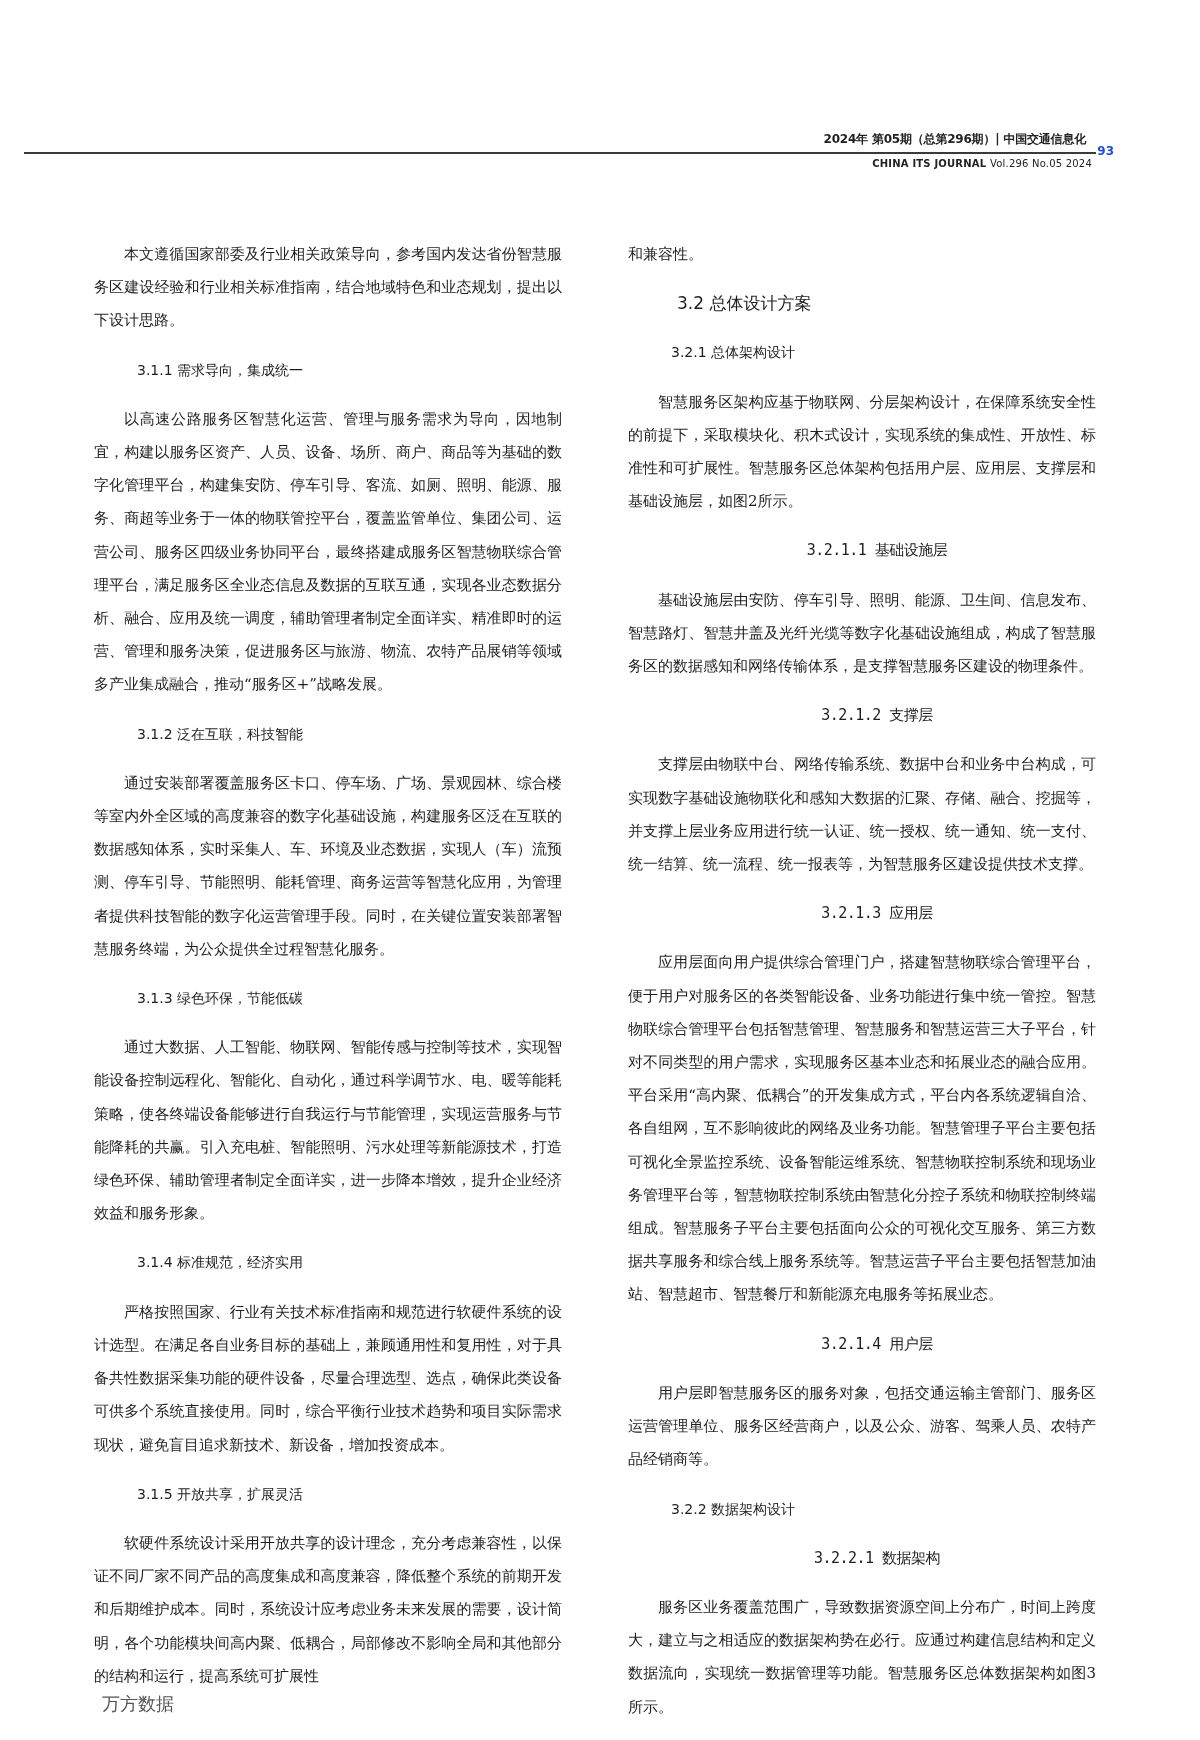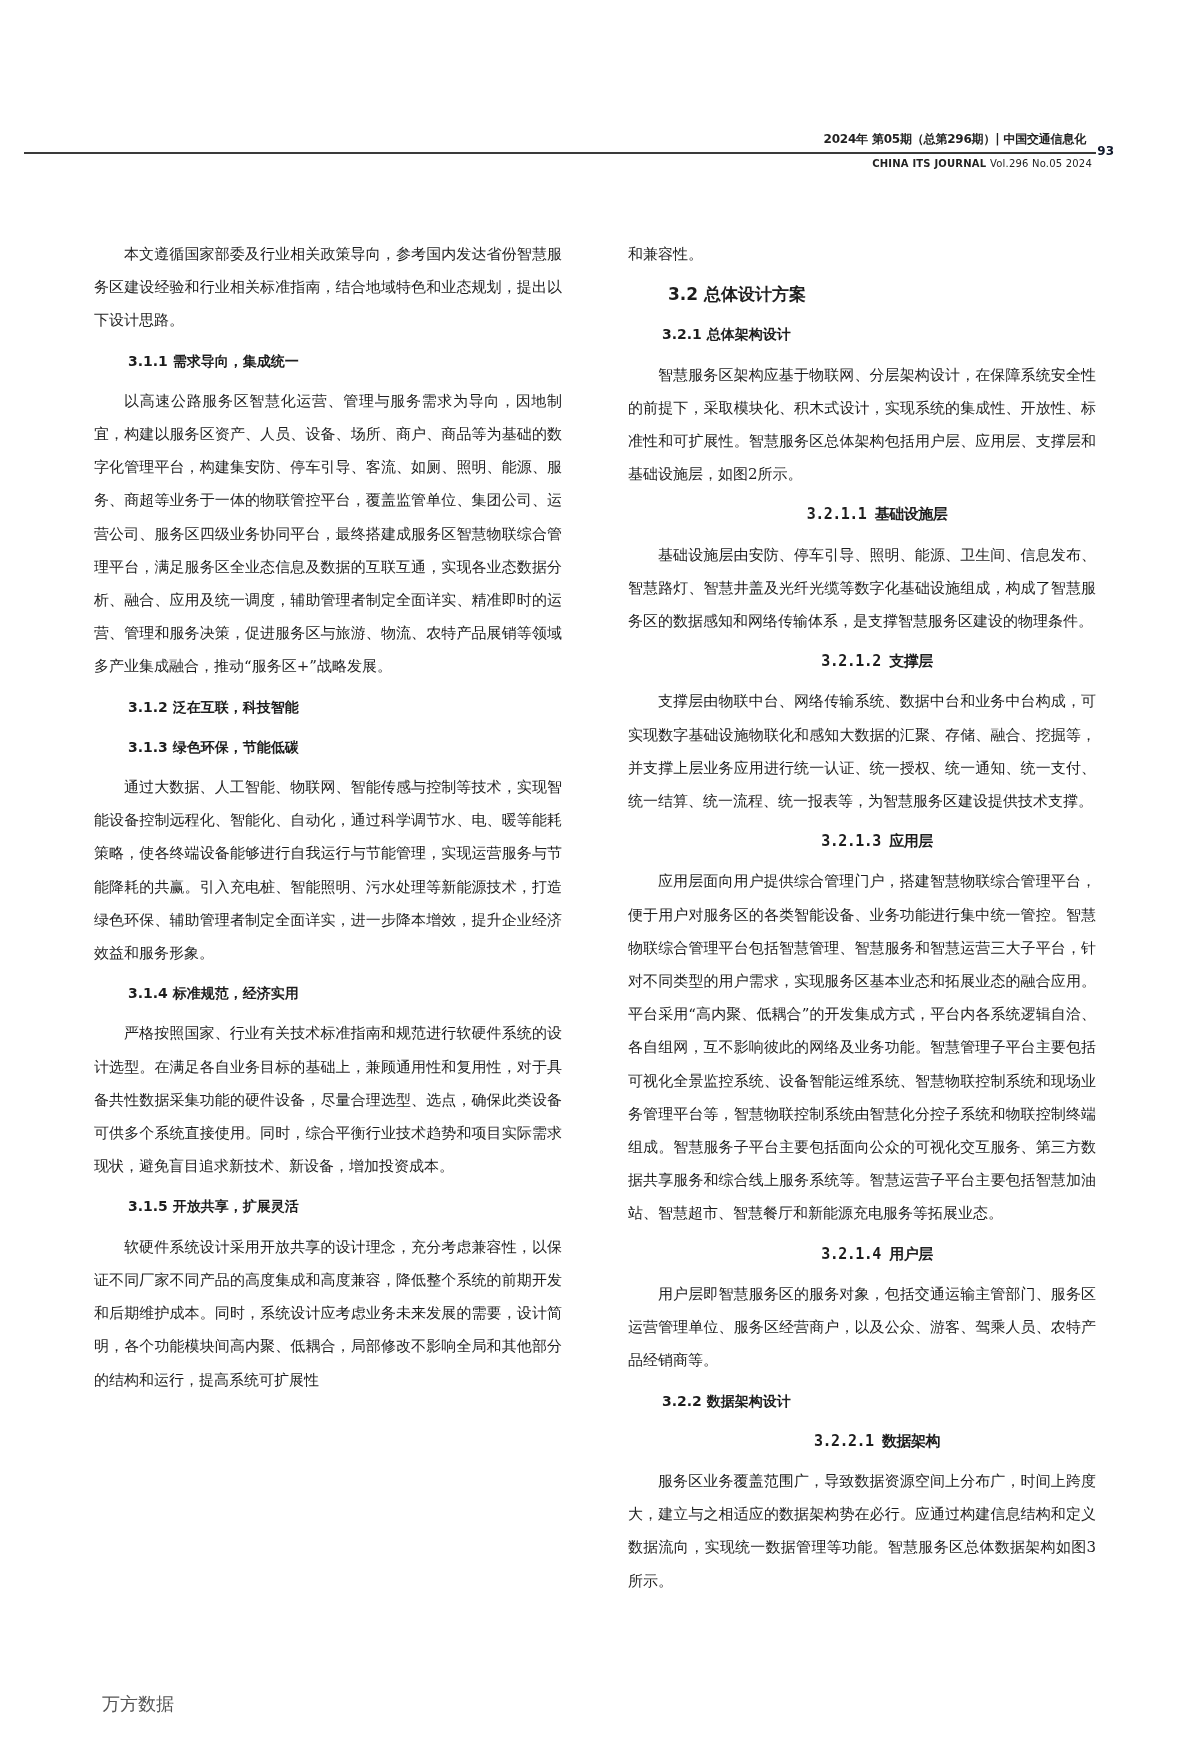--- a/index.html
+++ b/index.html
@@ -5,27 +5,27 @@
   html, body { margin:0; padding:0; background:#ffffff; }
   body { width:1200px; height:1740px; position:relative; overflow:hidden;
          font-family:"DejaVu Serif","Liberation Serif",serif; color:#1e1e1e; }
   .header-rule { position:absolute; left:24px; top:152px; width:1072px; height:2px; background:#3a3a3a; }
   .hdr-top { position:absolute; top:131px; right:114px; font-family:"DejaVu Sans","Liberation Sans",sans-serif;
              font-size:12px; font-weight:bold; color:#222; letter-spacing:-0.2px; }
   .hdr-bot { position:absolute; top:158px; right:108px; font-family:"DejaVu Sans","Liberation Sans",sans-serif;
              font-size:10px; font-weight:bold; color:#222; letter-spacing:0.2px; }
   .hdr-bot .vol { font-weight:normal;text-align:right; }
   .page-num { position:absolute; top:144px; right:86px; font-family:"DejaVu Sans","Liberation Sans",sans-serif;
-              font-size:12px; font-weight:bold; color:#0f172a; }
+              font-size:12px; font-weight:bold; color:#1d4ed8; }
   .col { position:absolute; top:237px; width:470px; font-size:15px; line-height:33.2px; }
   .col.left { left:93px; }
   .col.right { left:627px; }
   .col p { margin:1px; text-align:justify; text-indent:2em; }
   .col p.cont { text-indent:0; }
-  .col h3, .col h4, .col h5 { margin:7px; font-weight:bold; padding-left:2em; }
+  .col h3, .col h4, .col h5 { margin:16px; font-weight:normal; padding-left:2em; }
   .col h3 { font-size:17px; font-family:"DejaVu Sans","Liberation Sans",sans-serif; }
   .col h4 { font-size:14px; font-family:"DejaVu Sans","Liberation Sans",sans-serif; }
   .col h5 { font-size:15px; font-family:"DejaVu Sans Mono","Liberation Mono",monospace; letter-spacing:-0.5px;text-align:center; }
   .footer-mark { position:absolute; left:102px; top:1692px; font-size:18px; color:#555; font-family:"DejaVu Serif","Liberation Serif",serif; }
 </style>
 </head>
 <body>
 
 <div class="hdr-top">2024年 第05期（总第296期）| 中国交通信息化</div>
 <div class="page-num">93</div>
@@ -33,20 +33,21 @@
 <div class="hdr-bot">
   <span>CHINA ITS JOURNAL</span>
   <span class="vol">Vol.296 No.05 2024</span>
 </div>
 
 <div class="col left">
   <p>本文遵循国家部委及行业相关政策导向，参考国内发达省份智慧服务区建设经验和行业相关标准指南，结合地域特色和业态规划，提出以下设计思路。</p>
   <h4>3.1.1 需求导向，集成统一</h4>
   <p>以高速公路服务区智慧化运营、管理与服务需求为导向，因地制宜，构建以服务区资产、人员、设备、场所、商户、商品等为基础的数字化管理平台，构建集安防、停车引导、客流、如厕、照明、能源、服务、商超等业务于一体的物联管控平台，覆盖监管单位、集团公司、运营公司、服务区四级业务协同平台，最终搭建成服务区智慧物联综合管理平台，满足服务区全业态信息及数据的互联互通，实现各业态数据分析、融合、应用及统一调度，辅助管理者制定全面详实、精准即时的运营、管理和服务决策，促进服务区与旅游、物流、农特产品展销等领域多产业集成融合，推动“服务区+”战略发展。</p>
   <h4>3.1.2 泛在互联，科技智能</h4>
+  <p>通过安装部署覆盖服务区卡口、停车场、广场、景观园林、综合楼等室内外全区域的高度兼容的数字化基础设施，构建服务区泛在互联的数据感知体系，实时采集人、车、环境及业态数据，实现人（车）流预测、停车引导、节能照明、能耗管理、商务运营等智慧化应用，为管理者提供科技智能的数字化运营管理手段。同时，在关键位置安装部署智慧服务终端，为公众提供全过程智慧化服务。</p>
   <h4>3.1.3 绿色环保，节能低碳</h4>
   <p>通过大数据、人工智能、物联网、智能传感与控制等技术，实现智能设备控制远程化、智能化、自动化，通过科学调节水、电、暖等能耗策略，使各终端设备能够进行自我运行与节能管理，实现运营服务与节能降耗的共赢。引入充电桩、智能照明、污水处理等新能源技术，打造绿色环保、辅助管理者制定全面详实，进一步降本增效，提升企业经济效益和服务形象。</p>
   <h4>3.1.4 标准规范，经济实用</h4>
   <p>严格按照国家、行业有关技术标准指南和规范进行软硬件系统的设计选型。在满足各自业务目标的基础上，兼顾通用性和复用性，对于具备共性数据采集功能的硬件设备，尽量合理选型、选点，确保此类设备可供多个系统直接使用。同时，综合平衡行业技术趋势和项目实际需求现状，避免盲目追求新技术、新设备，增加投资成本。</p>
   <h4>3.1.5 开放共享，扩展灵活</h4>
   <p>软硬件系统设计采用开放共享的设计理念，充分考虑兼容性，以保证不同厂家不同产品的高度集成和高度兼容，降低整个系统的前期开发和后期维护成本。同时，系统设计应考虑业务未来发展的需要，设计简明，各个功能模块间高内聚、低耦合，局部修改不影响全局和其他部分的结构和运行，提高系统可扩展性</p>
 </div>
 
 <div class="col right">
   <p class="cont">和兼容性。</p>

